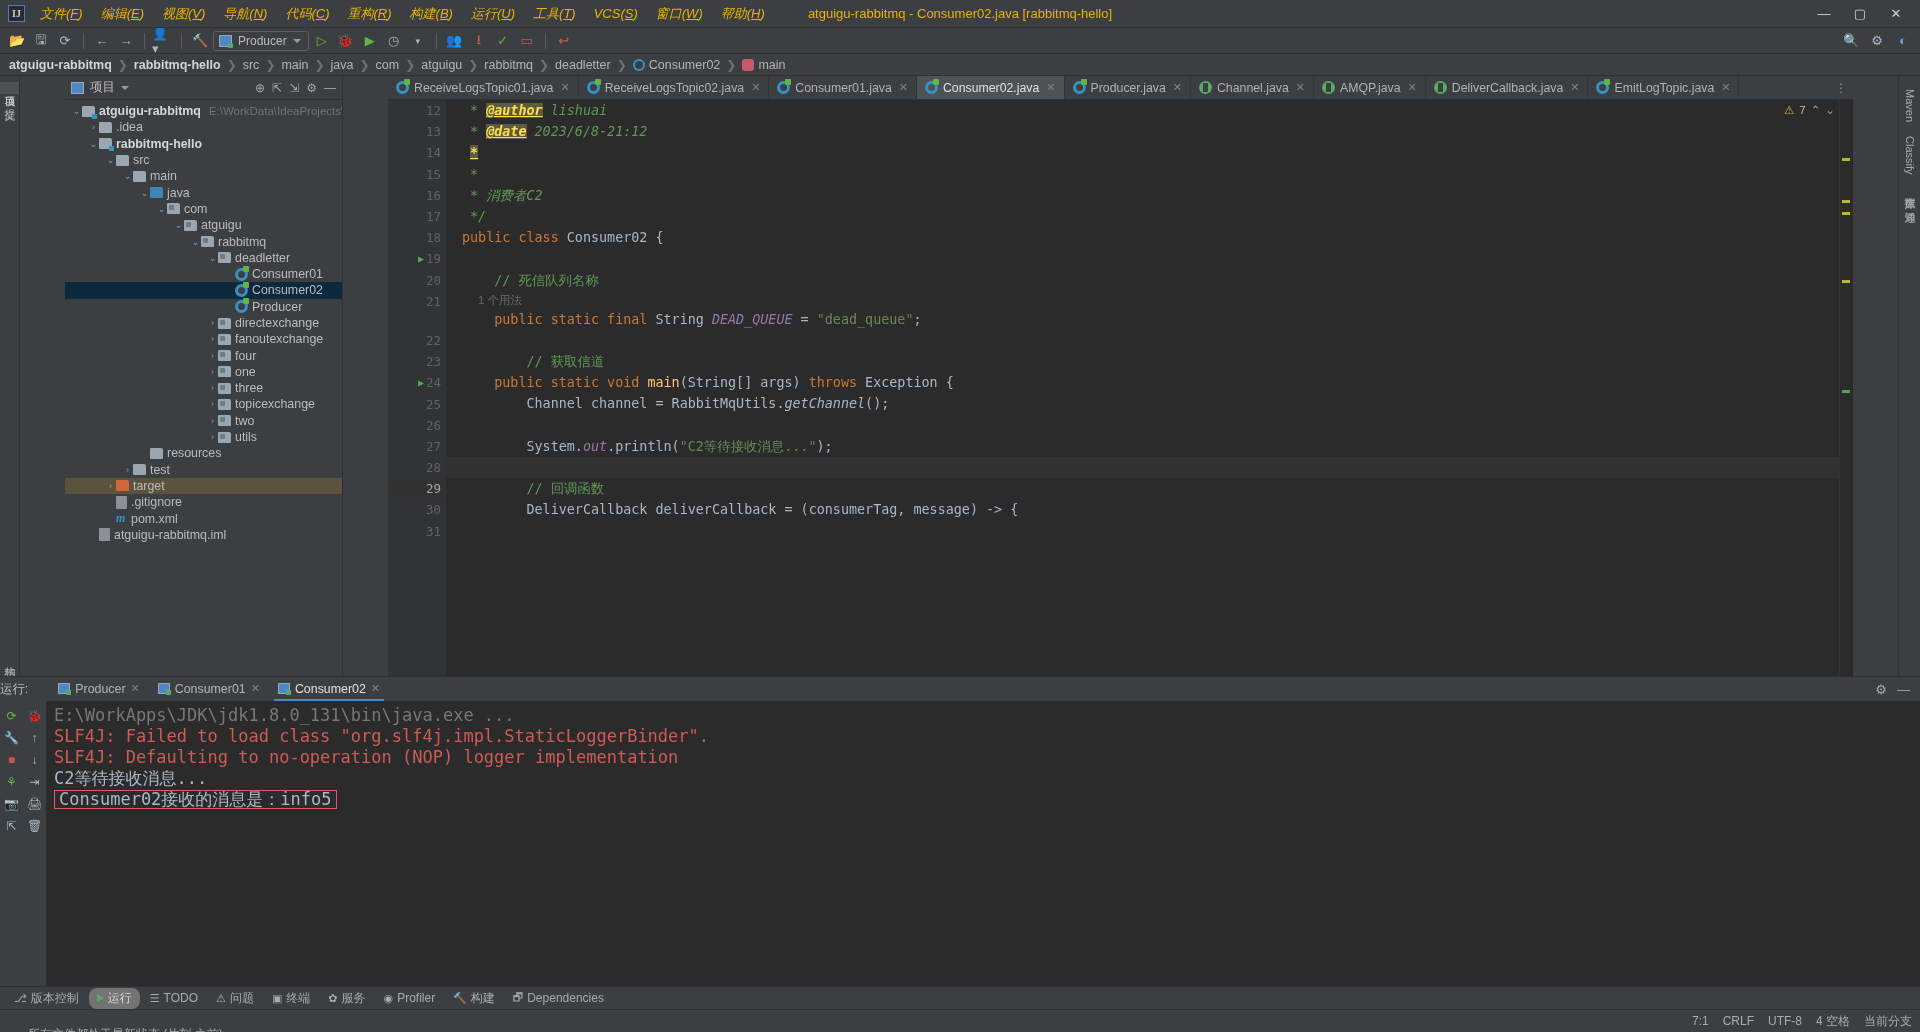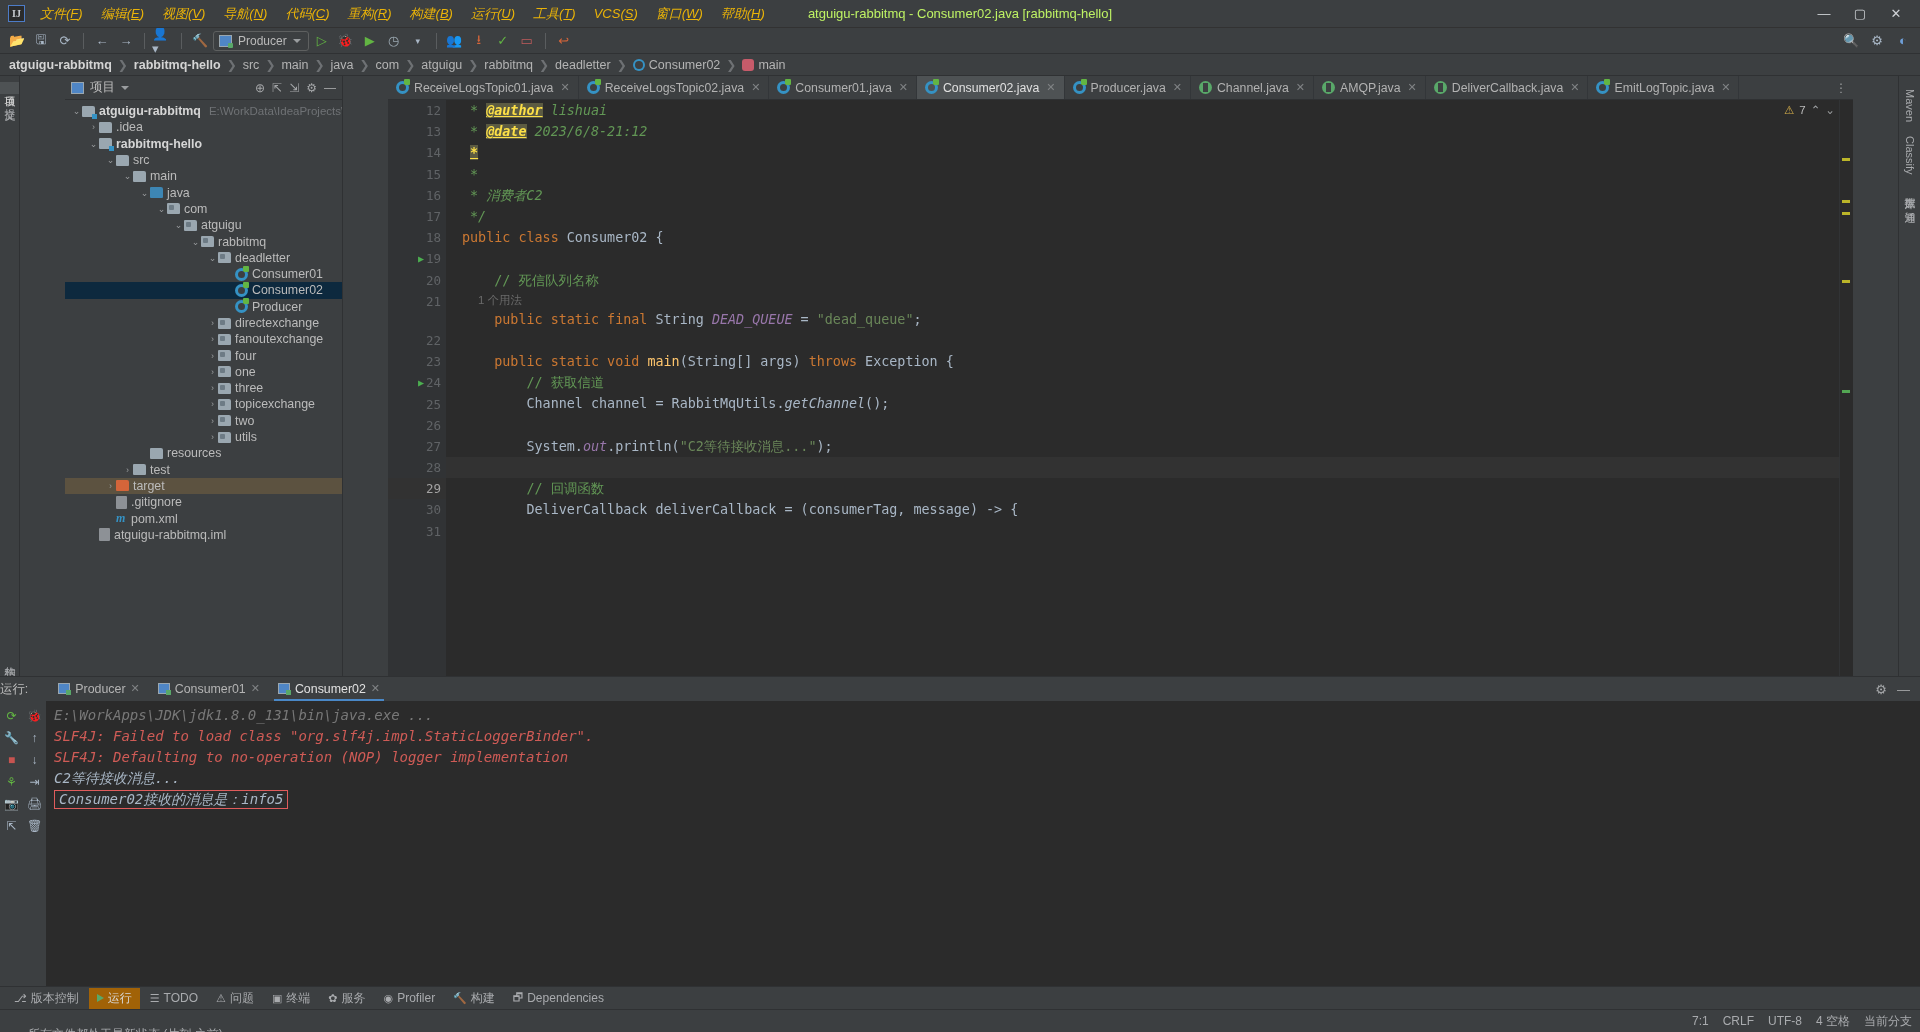--- a/index.html
+++ b/index.html
@@ -21,21 +21,21 @@
     border: 1px solid #4d7cc7; background: #2b2b2b; color: #c9ccd1;
     font-size: 10px; line-height: 15px; text-align: center; font-weight: bold;
     font-family: "Liberation Serif", serif;
   }
   .menu { display: flex; align-items: center; height: 100%; }
   .menu-item {
     padding: 4px 9px; color: #eab308; font-size: 13px; cursor: default; white-space: nowrap; font-style: italic;
   }
   .menu-item u { text-decoration: underline; }
   .win-title {
-    position: absolute; left: 0; right: 0; text-align: center; color: #bef264;
+    position: absolute; left: 0; right: 0; text-align: center; color: #eab308;
     font-size: 13px; pointer-events: none;
   }
   .win-ctrl { margin-left: auto; display: flex; align-items: center; padding-right: 6px; z-index:2;}
   .win-btn {
     width: 36px; height: 26px; color: #cfd2d6; font-size: 13px;
     display: flex; align-items: center; justify-content: center;
   }
 
   
   .toolbar {
@@ -230,21 +230,21 @@
     width: 46px; background: #3c3f41; flex: 0 0 46px; display: flex; flex-direction: column;
     align-items: center; padding-top: 4px; gap: 1px;
   }
   .rsbtn {
     width: 22px; height: 21px; display: flex; align-items: center; justify-content: center;
     font-size: 12px; color: #a9b7c6;
   }
   .rsrow { display:flex; width:100%; justify-content:space-around; }
   .console {
     flex: 1; background: #2b2b2b; padding: 4px 0 0 8px; overflow: hidden;
-    font-family: "DejaVu Sans Mono", monospace; font-size: 14px; font-style: italic;
+    font-family: "DejaVu Sans Mono", monospace; font-size: 17px;
   }
   .coline { height: 21px; line-height: 21px; white-space: pre; color: #a9b7c6; }
   .co-dim { color: #787878; }
   .co-err { color: #cf5b56; }
   .co-link { color: #548af7; text-decoration: underline; }
   .hl-box {
     display: inline-block; border: 1px solid #e05c5c; padding: 0px 4px; line-height: 17px;
     color: #a9b7c6;
   }
 
@@ -255,21 +255,21 @@
   }
   .sb-item { display: flex; align-items: center; gap: 4px; padding: 0 8px; }
   .sb-right { margin-left: auto; display: flex; align-items: center; gap: 14px; }
 
   .toolwinbar {
     height: 23px; background: #3c3f41; display: flex; align-items: center;
     font-size: 12px; color: #a9abae; flex: 0 0 23px; padding: 0 6px; gap: 2px;
     border-top: 1px solid #2f3133;
   }
   .twitem { display: flex; align-items: center; gap: 4px; padding: 2px 8px; }
-  .twitem.active { background: #a16207; color: #d9d9d9; }
+  .twitem.active { background: #737373; color: #d9d9d9; border-radius: 8px; }
   .green-tri { width:0;height:0;border-left:7px solid #59a869;border-top:4px solid transparent;border-bottom:4px solid transparent;}
 </style>
 </head>
 <body>
 
 <div class="app">
 
   <div class="titlebar">
     <div class="ij-logo">IJ</div>
     <div class="menu" id="menubar">
@@ -641,22 +641,22 @@
             <div class="cl"><span class="cmt"> </span><span class="tag">*</span></div>
             <div class="cl"><span class="cmt"> *</span></div>
             <div class="cl"><span class="cmt"> * 消费者C2</span></div>
             <div class="cl"><span class="cmt"> */</span></div>
             <div class="cl"><span class="kw">public class</span> Consumer02 {</div>
             <div class="cl"></div>
             <div class="cl">    <span class="cmt2">// 死信队列名称</span></div>
             <div class="cl usage" style="padding-left: 32px;">1 个用法</div>
             <div class="cl">    <span class="kw">public static final</span> String <span class="cst">DEAD_QUEUE</span> = <span class="str">"dead_queue"</span>;</div>
             <div class="cl"></div>
+            <div class="cl">        <span class="cmt2">// 获取信道</span></div>
             <div class="cl">    <span class="kw">public static void</span> <span class="mth">main</span>(String[] args) <span class="kw">throws</span> Exception {</div>
-            <div class="cl">        <span class="cmt2">// 获取信道</span></div>
             <div class="cl">        Channel channel = RabbitMqUtils.<span class="stm">getChannel</span>();</div>
             <div class="cl"></div>
             <div class="cl">        System.<span class="fld2">out</span>.println(<span class="str">"C2等待接收消息..."</span>);</div>
             <div class="cl cur"></div>
             <div class="cl">        <span class="cmt2">// 回调函数</span></div>
             <div class="cl">        DeliverCallback deliverCallback = (consumerTag, message) -&gt; {</div>
           </div>
         <div class="errstripe">
           <div class="mark" style="top:58px;background:#bbb529;"></div>
           <div class="mark" style="top:100px;background:#bbb529;"></div>

